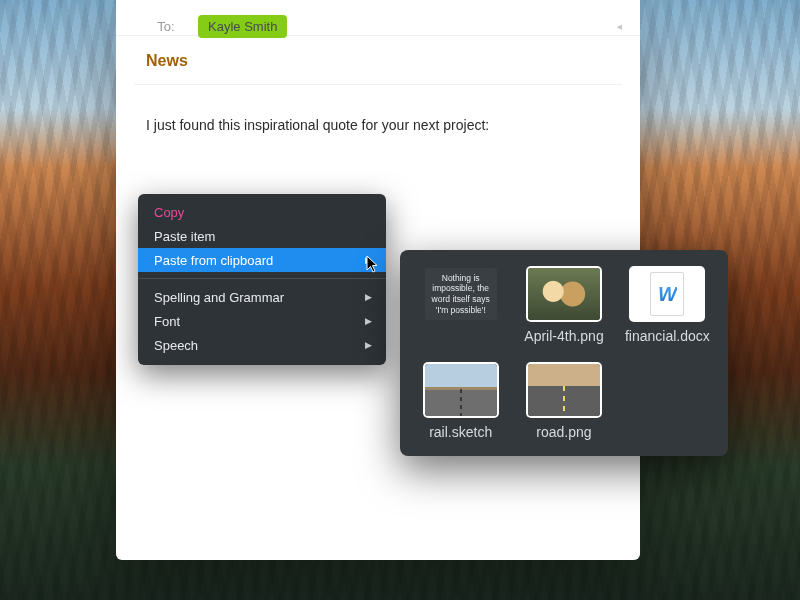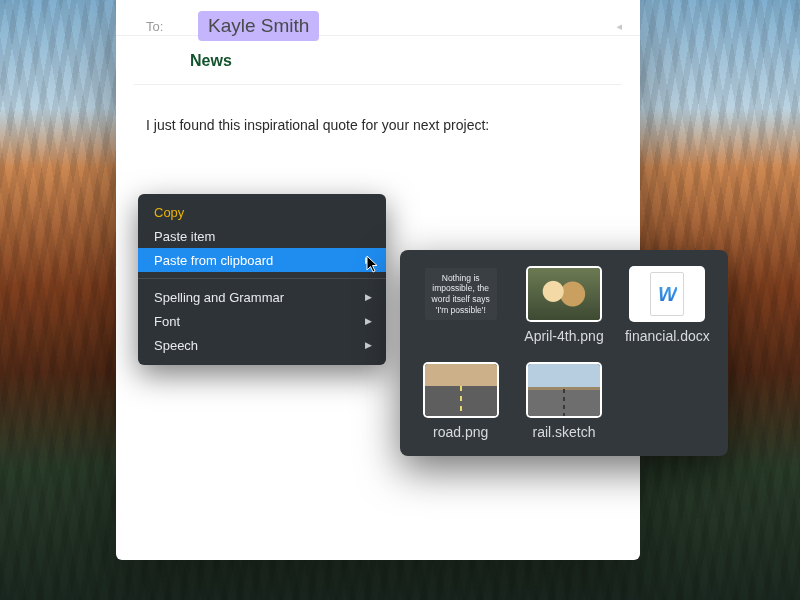--- a/index.html
+++ b/index.html
@@ -35,37 +35,38 @@
     box-shadow: 0 20px 60px rgba(0,0,0,.35);
     border-bottom-left-radius: 6px; border-bottom-right-radius: 6px;
   }
 
   .header-row {
     display: flex; align-items: center;
     height: 36px;
     padding: 17px 18px 0 30px;
     font-size: 13px; color: #9a9a9a;
     border-bottom: 1px solid #eef0f2;
+    text-align: center;
   }
   .header-row .label { width: 40px; }
   .recipient-chip {
-    background: #c4b5fd;
+    background: #84cc16;
     color: #4a4a4a;
     padding: 4px 10px;
     border-radius: 4px;
-    font-size: 19px;
+    font-size: 13px;
     margin-left: 12px;
   }
   .header-row .chevron {
     margin-left: auto; color:#c9c9c9; font-size:11px;
   }
 
   .subject-row {
     padding: 16px 30px 0 30px;
-    font-size: 16px; font-weight: 600; color: #14532d; margin-left: 44px;
+    font-size: 16px; font-weight: 600; color: #a16207;
   }
   .divider {
     height:1px; background:#eef0f2; margin: 14px 18px 0 18px;
   }
 
   .body-area { padding: 30px 30px 0 30px; font-size: 14px; color:#2b2b2b; line-height:1.5; }
   .body-area p + p { margin-top: 14px; }
 
   
   .ctx {
@@ -78,21 +79,21 @@
     box-shadow: 0 10px 30px rgba(0,0,0,.5);
     color: #e8eaec;
     font-size: 13px;
   }
   .ctx .item {
     display:flex; align-items:center;
     height: 24px;
     padding: 0 14px 0 16px;
     cursor: default;
   }
-  .ctx .item.disabled { color: #eab308; align-items: center; }
+  .ctx .item.disabled { color: #ec4899; align-items: center; }
   .ctx .item.highlight {
     background: #1f8cf0; color:#fff;justify-content:flex-end;
   }
   .ctx .item .arrow {
     margin-left:auto; font-size:9px; color:inherit; opacity:.85;
   }
   .ctx .sep { height:1px; background: rgba(255,255,255,.12); margin: 6px 0; }
 
   
   .cursor {
@@ -240,21 +241,21 @@
     </div>
     <div class="clip">
       <div class="thumb t-doc">
         <div class="page">
             <span class="w">W</span>
           </div>
       </div>
       <div class="cap">financial.docx</div>
     </div>
     <div class="clip">
+      <div class="thumb t-rail"></div>
+      <div class="cap">rail.sketch</div>
+    </div>
+    <div class="clip">
       <div class="thumb t-road"></div>
       <div class="cap">road.png</div>
     </div>
-    <div class="clip">
-      <div class="thumb t-rail"></div>
-      <div class="cap">rail.sketch</div>
-    </div>
   </div>
 </div>
 
 </body></html>

